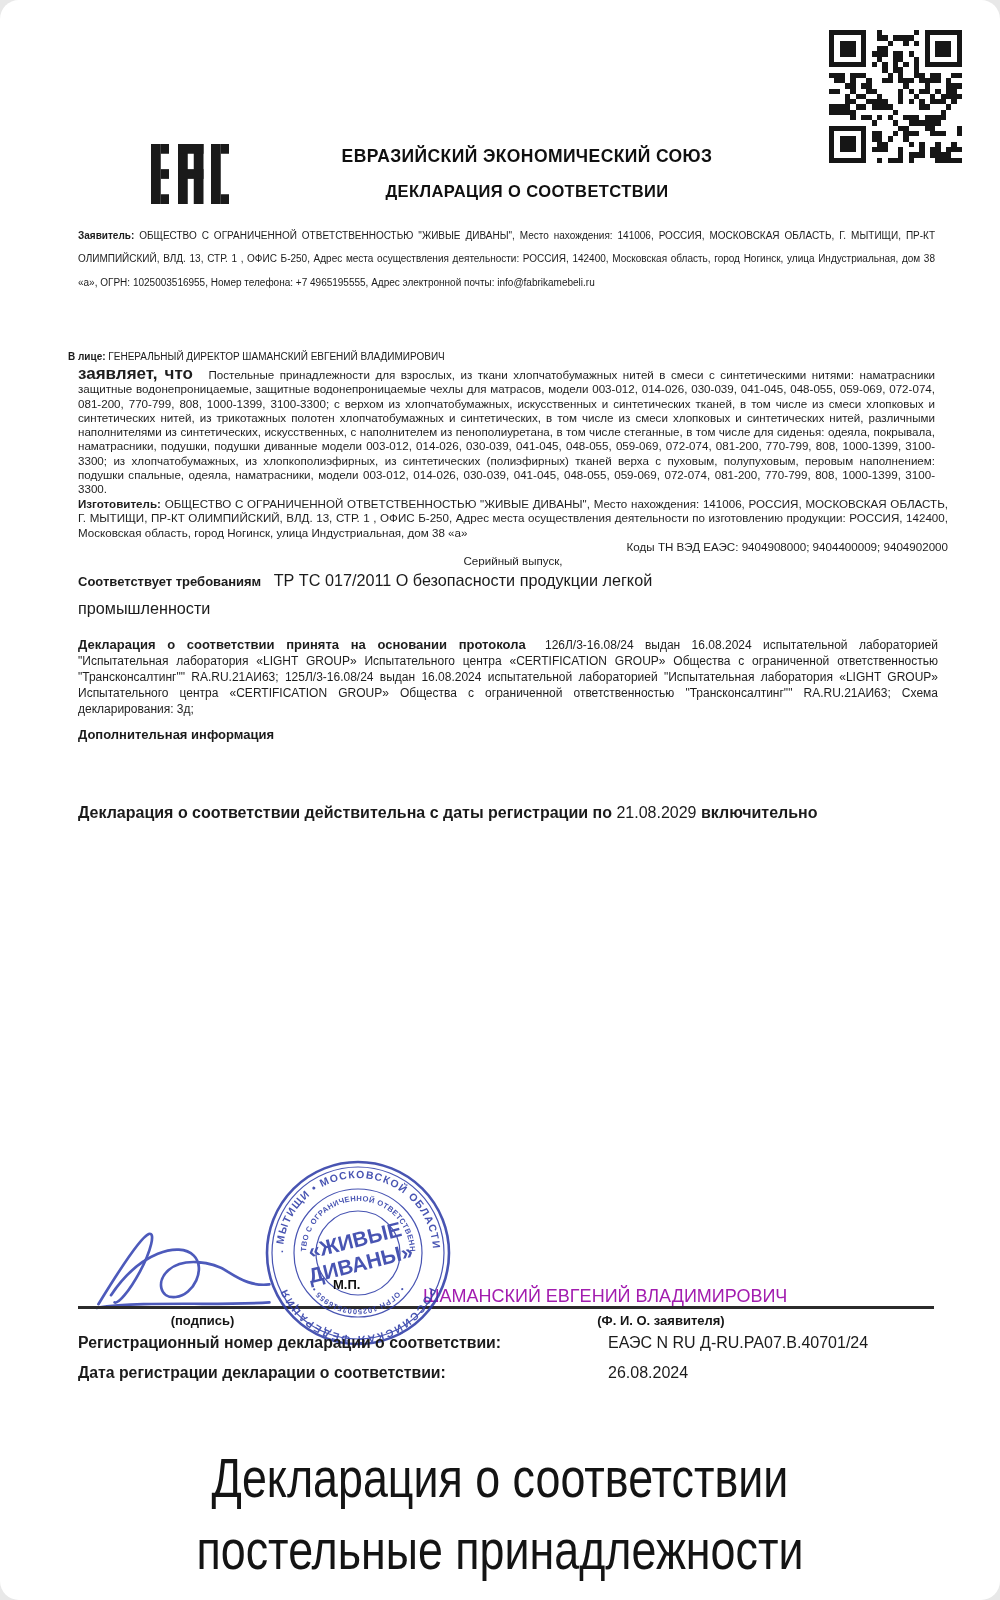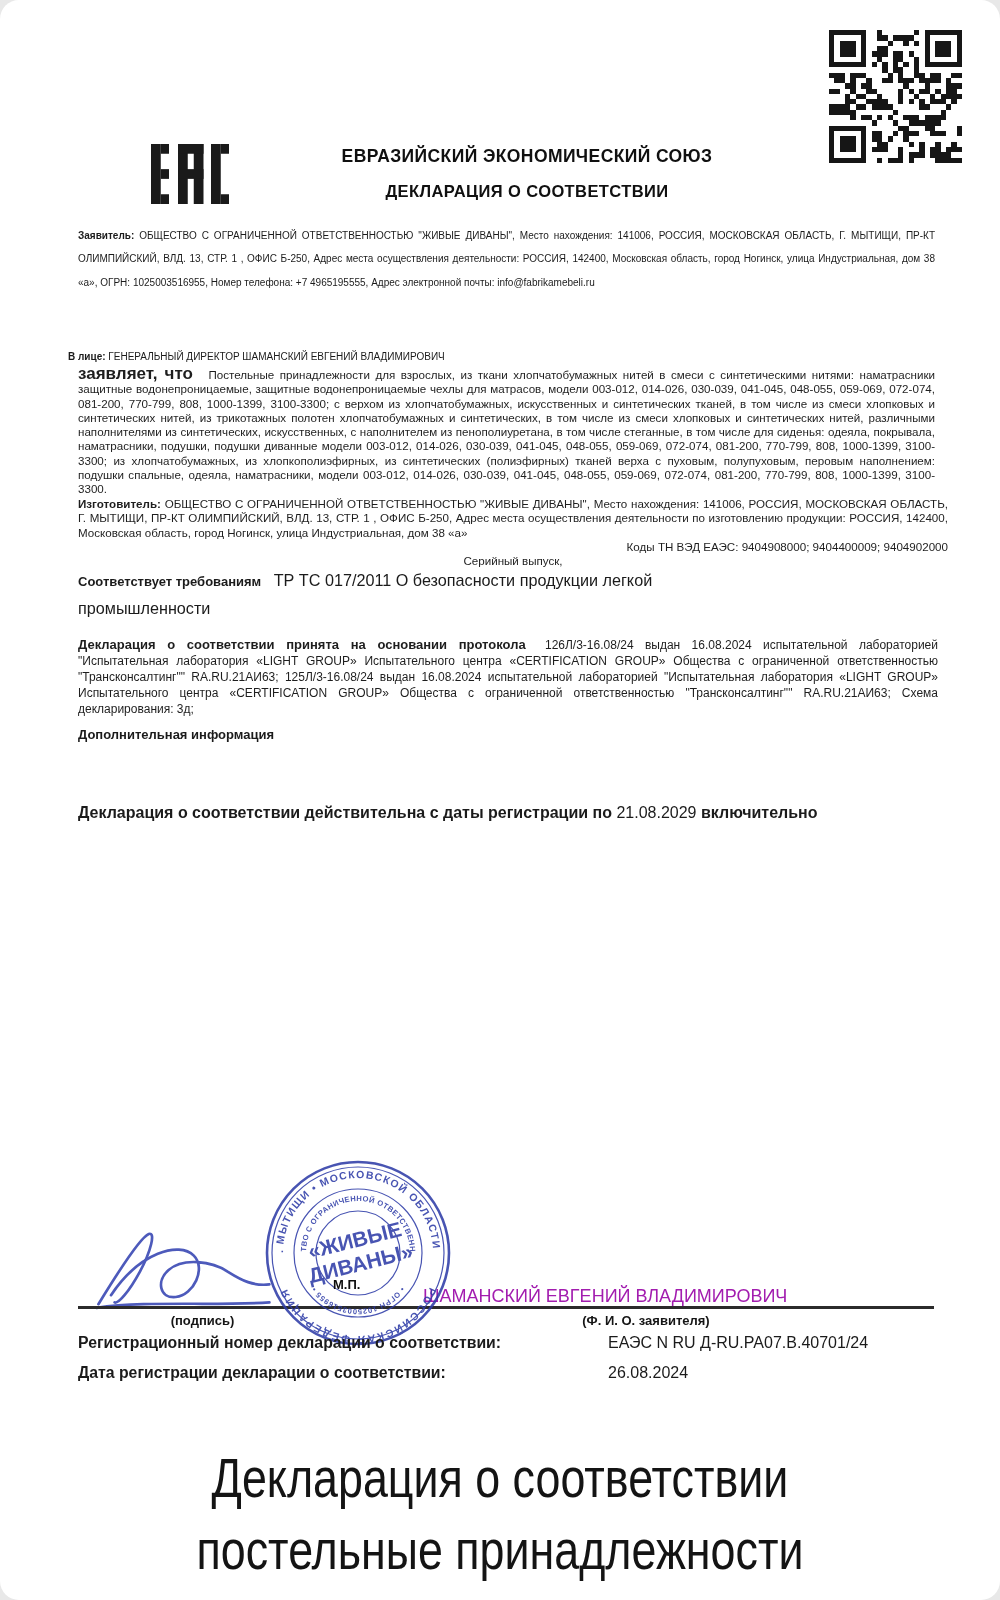--- a/index.html
+++ b/index.html
@@ -405,21 +405,21 @@
       <path d="M4,92 C60,84 130,90 196,86"></path>
     </g>
   </svg>
 
   <div class="abs rule" style="left:78px;top:1306px;width:856px;"></div>
 
   <div class="abs name-line" style="left:423px;top:1286px;">ШАМАНСКИЙ ЕВГЕНИЙ ВЛАДИМИРОВИЧ</div>
 
   <div class="abs caption" style="left:145px;top:1313px;width:115px;">(подпись)</div>
 
-  <div class="abs caption" style="left:556px;top:1313px;width:180px;">(Ф. И. О. заявителя)</div>
+  <div class="abs caption" style="left:571px;top:1313px;width:180px;">(Ф. И. О. заявителя)</div>
 
   <svg class="abs stamp-svg" style="left:264px;top:1159px;" width="188" height="188" viewBox="0 0 188 188">
     <defs>
       <path id="arcTO" d="M19,94 A75,75 0 0 1 169,94"></path>
       <path id="arcBO" d="M171,100 A77,77 0 0 1 17,100"></path>
       <path id="arcTI" d="M42,94 A52,52 0 0 1 146,94"></path>
       <path id="arcBI" d="M146,98 A52,52 0 0 1 42,98"></path>
     </defs>
     <g stroke="#2f3da8" fill="none">
       <circle cx="94" cy="94" r="91" stroke-width="2.6"></circle>

